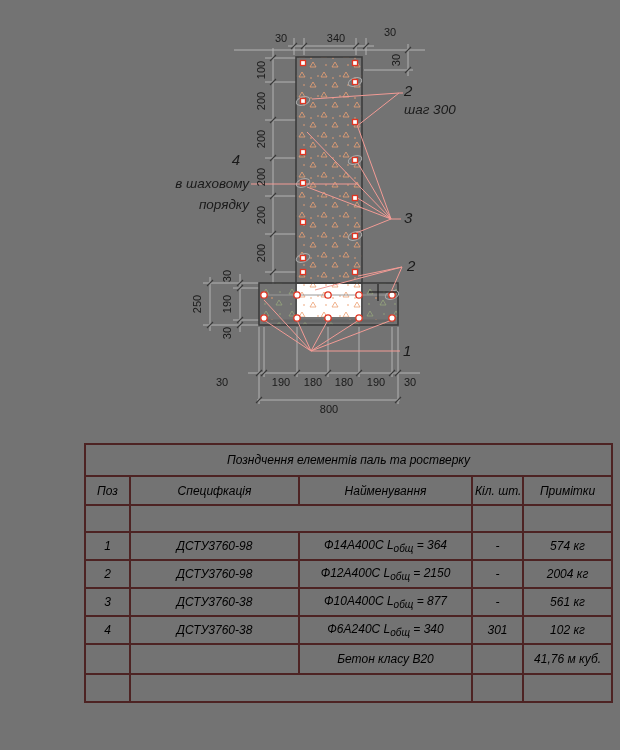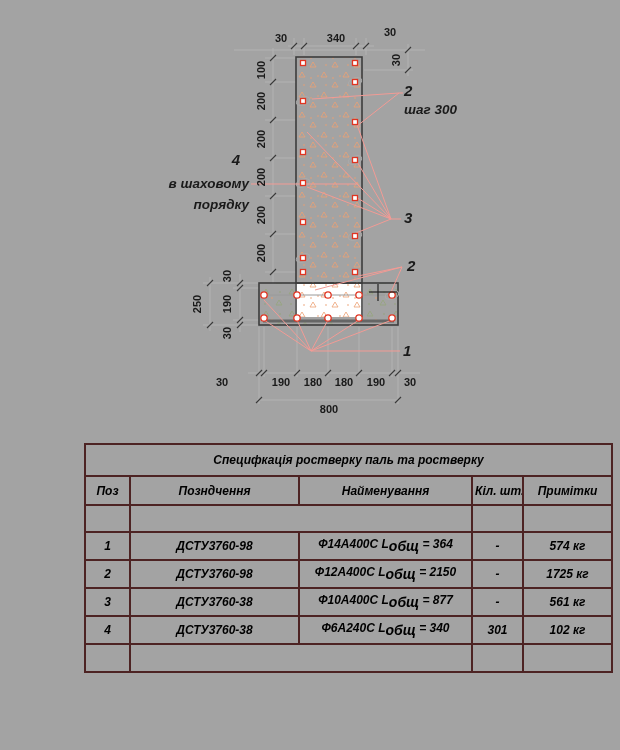--- a/index.html
+++ b/index.html
@@ -1,34 +1,34 @@
 <!DOCTYPE html>
 <html><head>
 <meta charset="utf-8">
 <style>
   html,body{margin:0;padding:0;background:#fff;}
-  .page{position:relative;width:620px;height:750px;background:#a3a3a3;overflow:hidden;
-        font-family:"Liberation Sans",sans-serif;font-weight:bold;}
+  .page{position:relative;width:620px;height:750px;background:#737373;overflow:hidden;
+        font-family:"Liberation Sans",sans-serif;}
   .drawing{position:absolute;left:0;top:0;}
   svg text{font-family:"Liberation Sans",sans-serif;fill:#1a1a1a;}
   .dim{font-size:11px;}
   .callout-num{font-size:15px;font-style:italic;}
   .callout-txt{font-size:13.5px;font-style:italic;}
   
   table.spec{position:absolute;left:84px;top:443px;width:527px;border-collapse:collapse;
              table-layout:fixed;font-style:italic;font-size:12px;color:#000;}
   table.spec td{border:2px solid #4d2323;text-align:center;vertical-align:middle;
                 padding:0 2px;overflow:hidden;white-space:nowrap;}
   tr.t-title td{height:30px;}
   tr.t-head td{height:27px;}
   tr.t-empty td{height:25px;}
   tr.t-row td{height:26px;}
   tr.t-concrete td{height:28px;}
   tr.t-empty2 td{height:26px;}
-  td sub{font-size:14px;font-style:italic;}
+  td sub{font-size:10px;font-style:italic;}
 </style>
 </head>
 <body>
 
 <div class="page">
 
 <svg class="drawing" width="620" height="440" viewBox="0 0 620 440">
   <defs>
     <pattern id="pcol" width="22" height="20" patternUnits="userSpaceOnUse">
       <path d="M2 7 L8 7 L5 2 Z" fill="none" stroke="#eba072" stroke-width="0.8"></path>
@@ -226,25 +226,25 @@
 <table class="spec">
   <colgroup>
     <col style="width:45px">
         <col style="width:169px">
         <col style="width:173px">
     <col style="width:51px">
         <col style="width:89px">
   </colgroup>
   <tbody>
         <tr class="t-title">
-    <td colspan="5">Специфкація ростверку паль та ростверку</td>
+    <td colspan="5">Позндчення елементів паль та ростверку</td>
   </tr>
   <tr class="t-head">
     <td>Поз</td>
-    <td>Позндчення</td>
+    <td>Специфкація</td>
     <td>Найменування</td>
     <td>Кіл. шт.</td>
     <td>Примітки</td>
   </tr>
   <tr class="t-empty">
     <td></td>
     <td colspan="2"></td>
     <td></td>
     <td></td>
   </tr>
@@ -253,36 +253,43 @@
     <td>ДСТУ3760-98</td>
     <td><span>Ф14А400С  L</span><sub>общ</sub><span> = 364</span></td>
     <td>-</td>
     <td>574 кг</td>
   </tr>
   <tr class="t-row">
     <td>2</td>
     <td>ДСТУ3760-98</td>
     <td><span>Ф12А400С  L</span><sub>общ</sub><span> = 2150</span></td>
     <td>-</td>
-    <td>1725 кг</td>
+    <td>2004 кг</td>
   </tr>
   <tr class="t-row">
     <td>3</td>
     <td>ДСТУ3760-38</td>
     <td><span>Ф10А400С  L</span><sub>общ</sub><span> = 877</span></td>
     <td>-</td>
     <td>561 кг</td>
   </tr>
   <tr class="t-row">
     <td>4</td>
     <td>ДСТУ3760-38</td>
     <td><span>Ф6А240С  L</span><sub>общ</sub><span> = 340</span></td>
     <td>301</td>
     <td>102 кг</td>
   </tr>
+  <tr class="t-concrete">
+    <td></td>
+    <td></td>
+    <td>Бетон класу В20</td>
+    <td></td>
+    <td>41,76 м куб.</td>
+  </tr>
   <tr class="t-empty2">
     <td></td>
     <td colspan="2"></td>
     <td></td>
     <td></td>
   </tr>
 </tbody>
     </table>
 
 </div>

